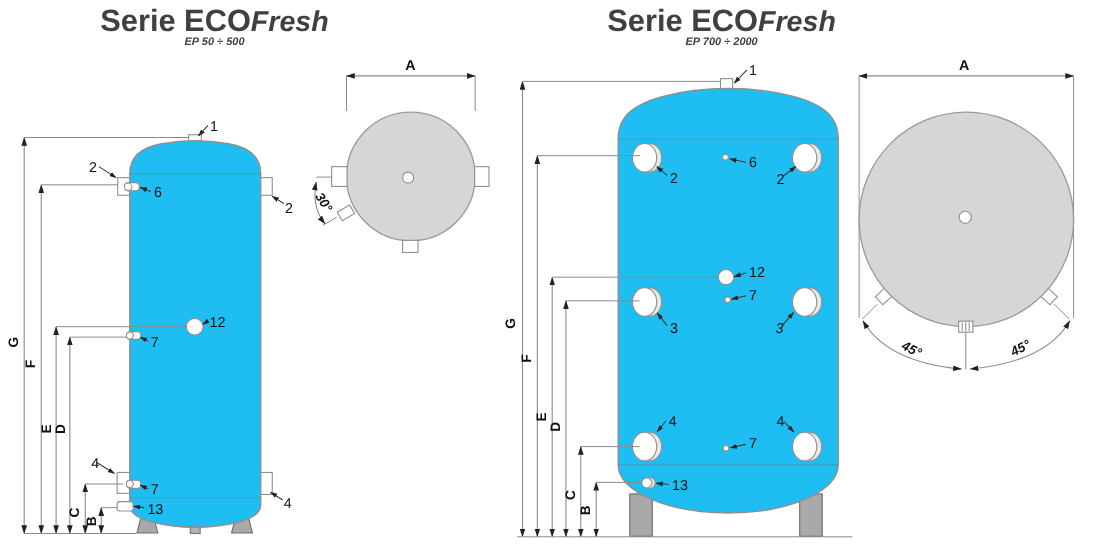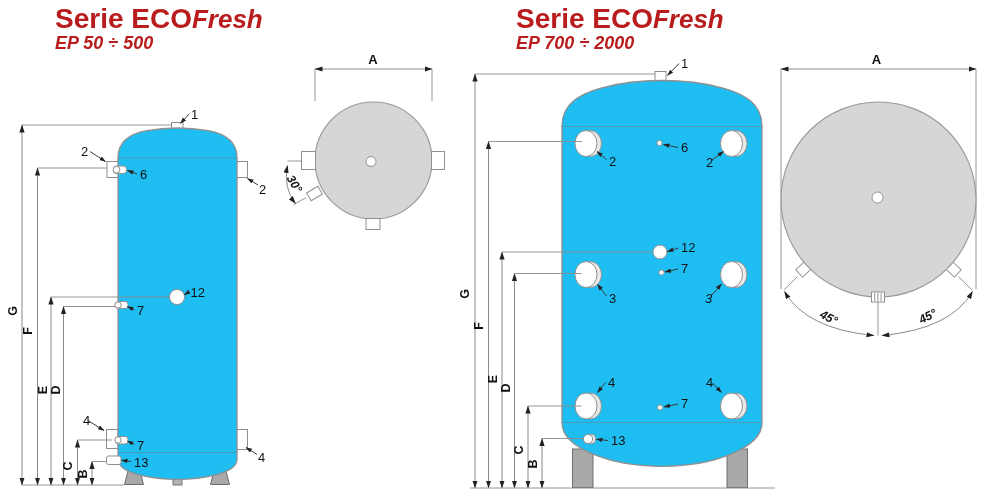--- a/index.html
+++ b/index.html
@@ -1,21 +1,21 @@
 <!DOCTYPE html>
 <html><head>
 <meta charset="utf-8">
 <style>
   html,body{margin:0;padding:0}
   body{width:1000px;height:500px;background:#ffffff;position:relative;overflow:hidden;
        font-family:"Liberation Sans",sans-serif}
-  .title{position:absolute;color:#b91c1c;line-height:1.05}
+  .title{position:absolute;text-align:center;color:#404040;line-height:1.05}
   .title .main{font-size:28px;font-weight:bold}
   .title .main .fresh{font-style:italic;font-size:26px}
-  .title .range{font-size:18px;font-weight:bold;font-style:italic;margin-top:1px}
+  .title .range{font-size:10px;font-weight:bold;font-style:italic;margin-top:1px}
   svg{position:absolute;left:0;top:0}
   .dl{stroke:#8a8a8a;stroke-width:1;fill:none}
   .ext{stroke:#8a8a8a;stroke-width:0.9;fill:none}
   .ld{stroke:#3a3a3a;stroke-width:1;fill:none}
   .seam{stroke:#5f8a9c;stroke-width:0.9;opacity:.75}
   .port{fill:#ffffff;stroke:#8f8f8f;stroke-width:1}
   .portback{fill:#e9e9e9;stroke:#8f8f8f;stroke-width:1}
   .fit{fill:#ffffff;stroke:#8f8f8f;stroke-width:1}
   .foot{fill:#a9a9a9;stroke:#6e6e6e;stroke-width:1}
   .dim{font:bold 12.5px "Liberation Sans",sans-serif;fill:#111;text-anchor:middle}

